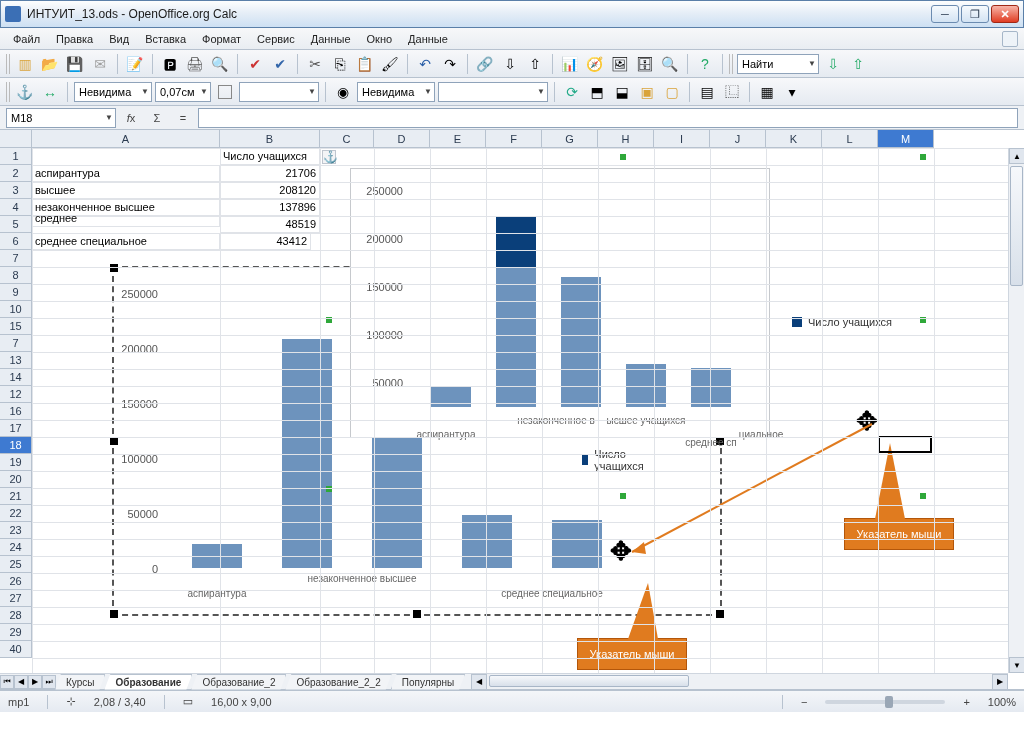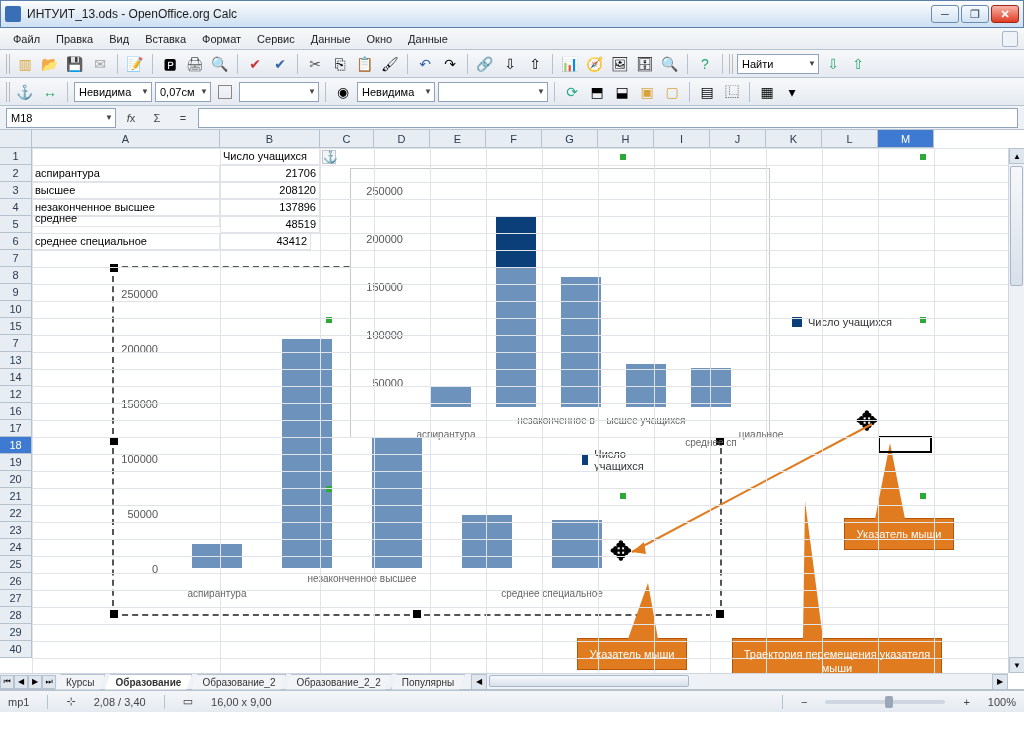--- a/index.html
+++ b/index.html
@@ -446,26 +446,20 @@
       <svg style="position:absolute;left:50px;top:-56px;width:40px;height:56px">
           <polygon points="0,56 20,0 30,56" fill="#e07b1f"></polygon>
         </svg>
       <span>Указатель мыши</span>
     </div>
     <div class="callout" style="left:812px;top:370px;width:110px">
       <svg style="position:absolute;left:30px;top:-76px;width:40px;height:76px">
           <polygon points="0,76 15,0 30,76" fill="#e07b1f"></polygon>
         </svg>
       <span>Указатель мыши</span>
-    </div>
-    <div class="callout" style="left:700px;top:490px;width:210px">
-      <svg style="position:absolute;left:50px;top:-138px;width:60px;height:138px">
-          <polygon points="20,138 22,0 40,138" fill="#e07b1f"></polygon>
-        </svg>
-      <span>Траектория перемещения указателя мыши</span>
     </div>
 
     <div id="activecell" class="activecell" style="left: 846px; top: 288px; width: 54px; height: 17px;"></div>
   <div style="position: absolute; left: 0px; right: 0px; top: 0px; height: 0px; border-top: 1px solid rgb(224, 227, 232);"></div>
       <div style="position: absolute; left: 0px; right: 0px; top: 17px; height: 0px; border-top: 1px solid rgb(224, 227, 232);"></div>
       <div style="position: absolute; left: 0px; right: 0px; top: 34px; height: 0px; border-top: 1px solid rgb(224, 227, 232);"></div>
       <div style="position: absolute; left: 0px; right: 0px; top: 51px; height: 0px; border-top: 1px solid rgb(224, 227, 232);"></div>
       <div style="position: absolute; left: 0px; right: 0px; top: 68px; height: 0px; border-top: 1px solid rgb(224, 227, 232);"></div>
       <div style="position: absolute; left: 0px; right: 0px; top: 85px; height: 0px; border-top: 1px solid rgb(224, 227, 232);"></div>
       <div style="position: absolute; left: 0px; right: 0px; top: 102px; height: 0px; border-top: 1px solid rgb(224, 227, 232);"></div>

